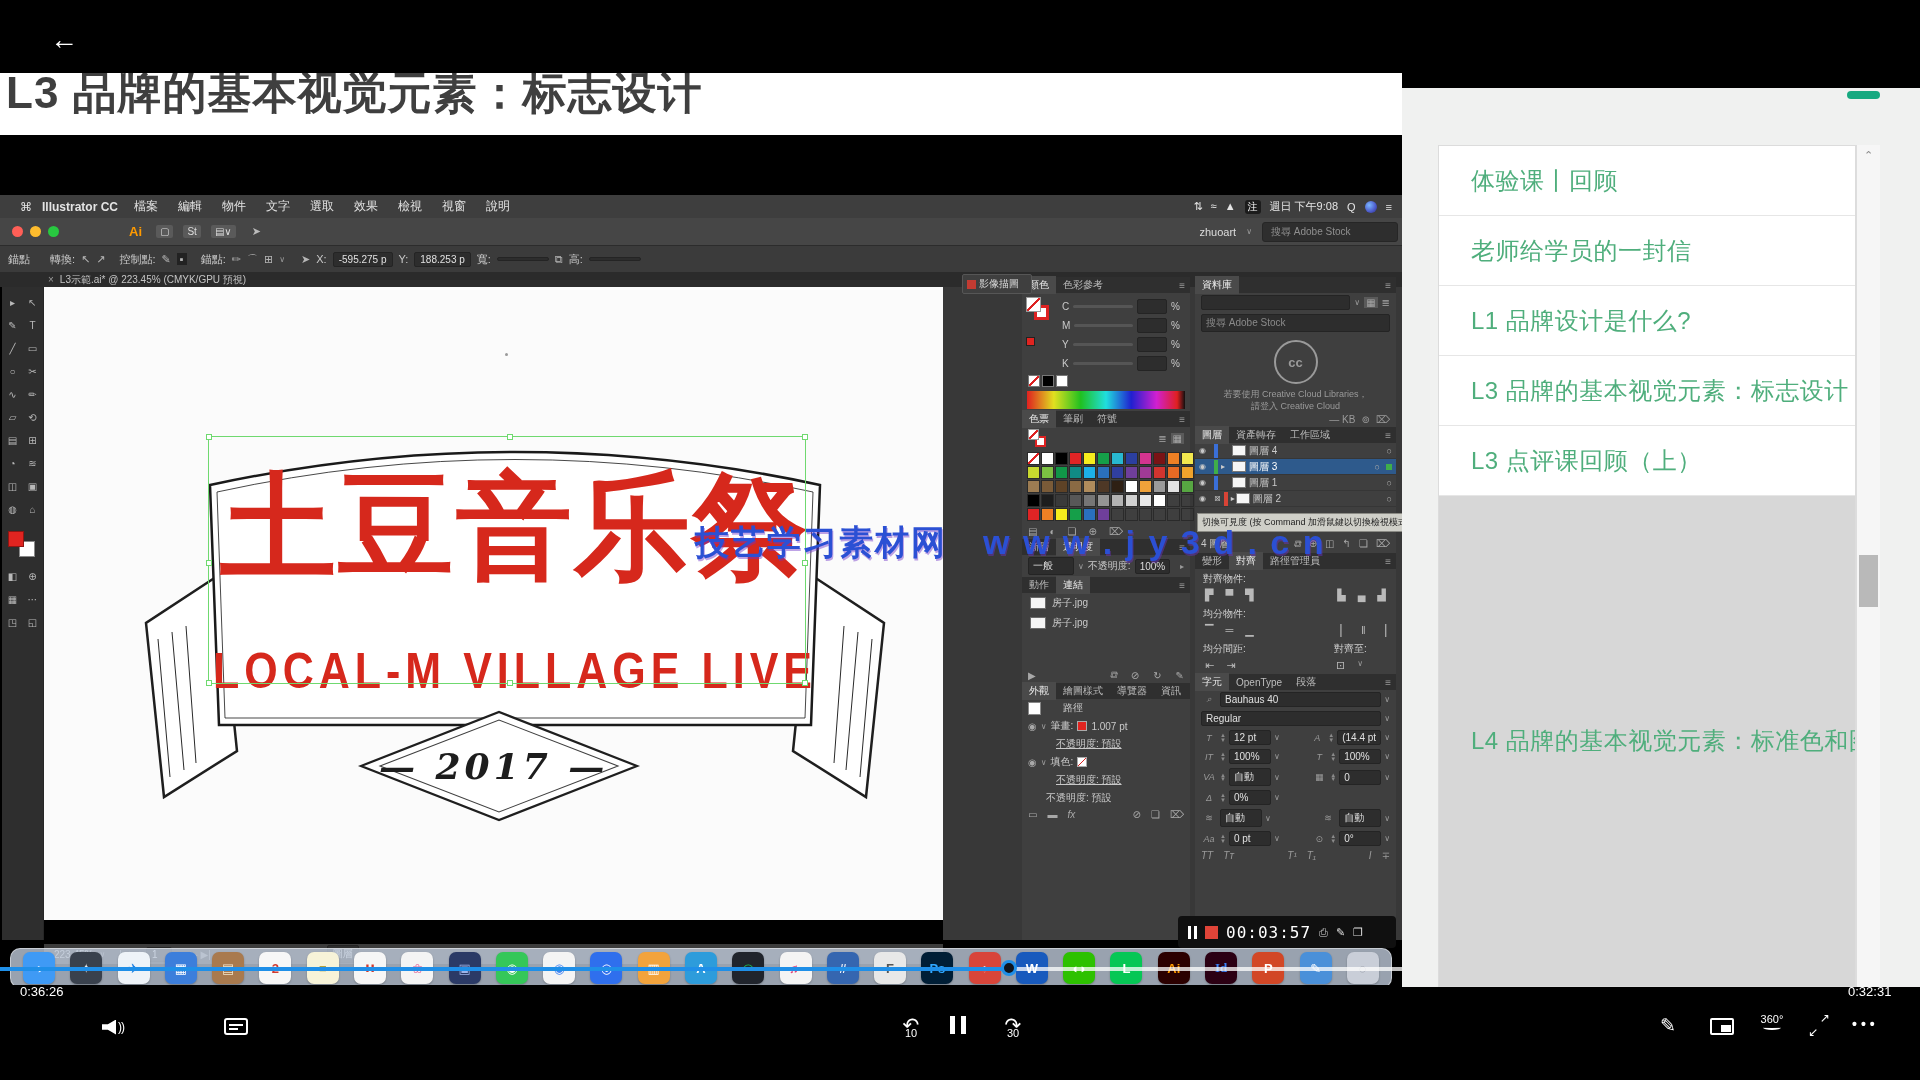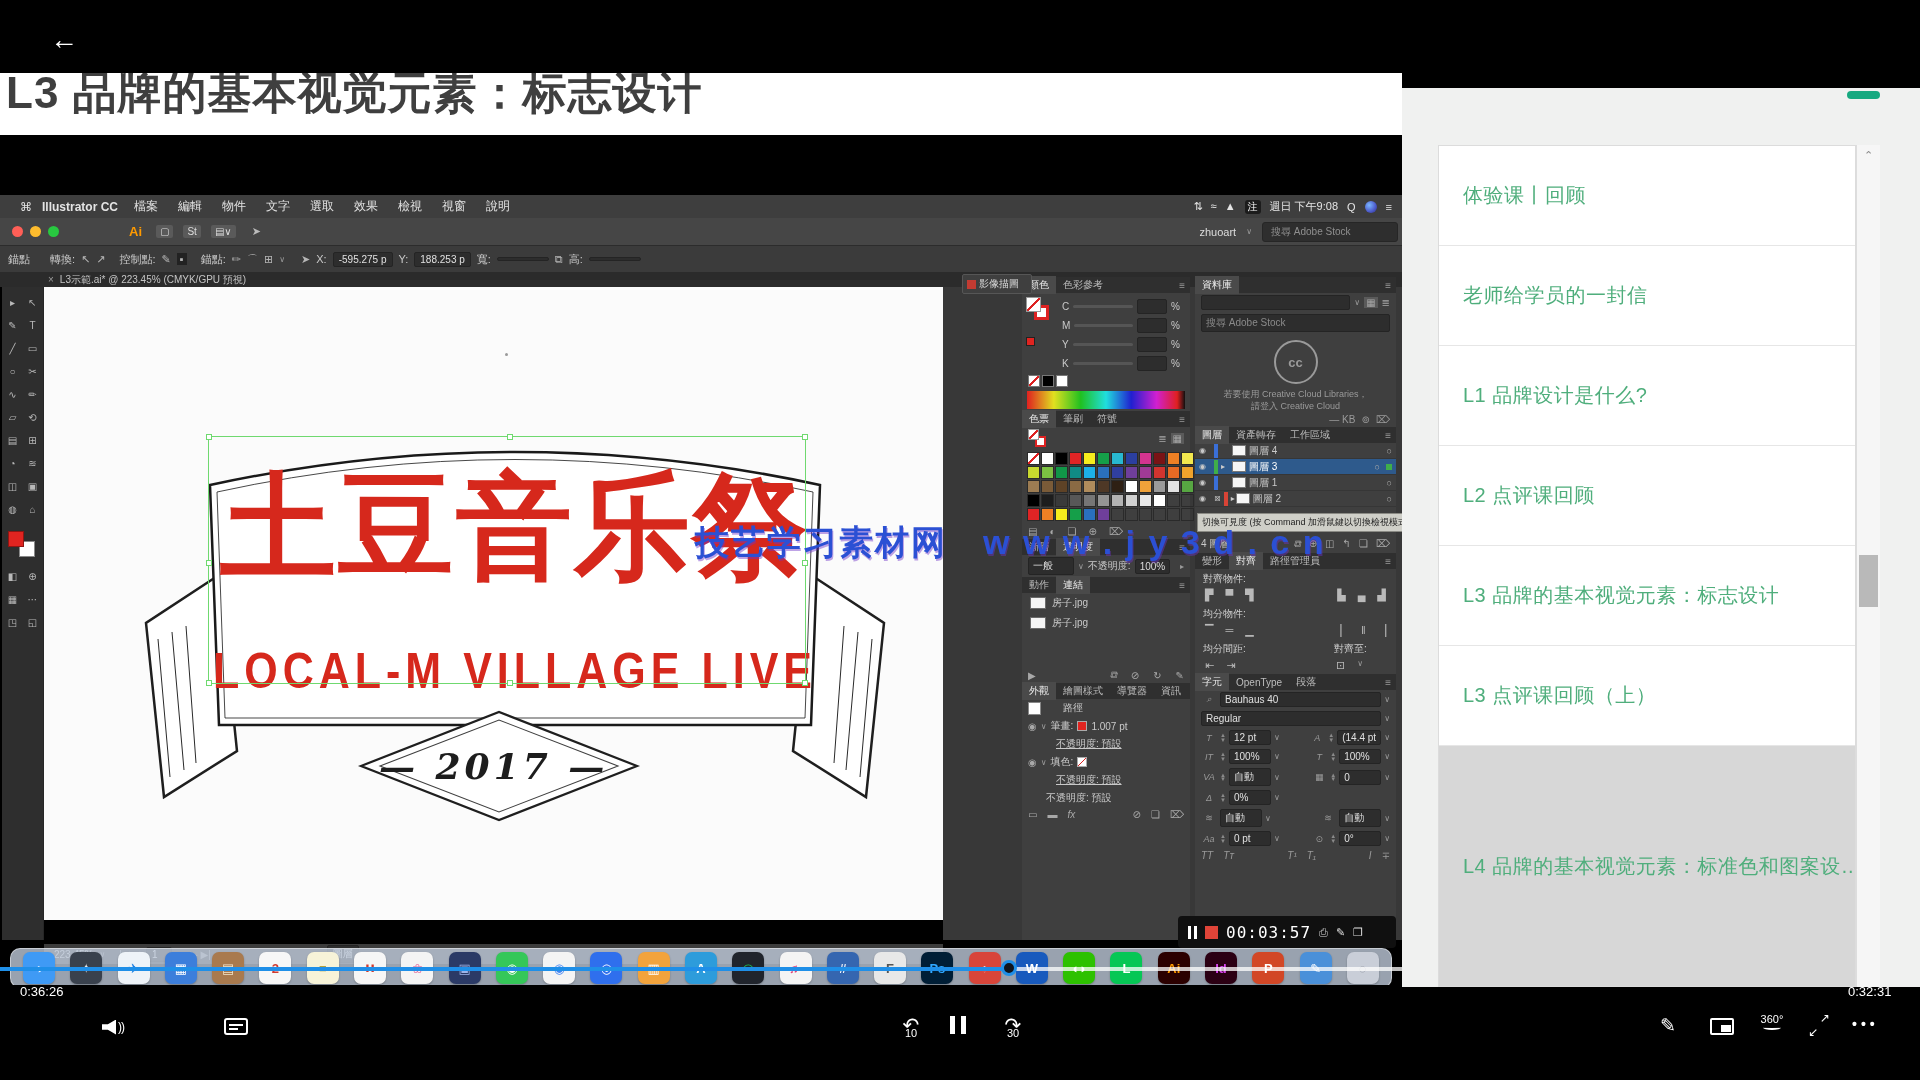--- a/index.html
+++ b/index.html
@@ -87,21 +87,21 @@
 .logo{position:absolute;left:96px;top:138px;width:750px;height:445px}
 .logo-cn{position:absolute;left:0;top:44px;width:100%;text-align:center;font-size:116px;line-height:1;font-weight:bold;color:var(--logo-red);letter-spacing:2px;font-family:"DejaVu Sans",sans-serif}
 .logo-en{position:absolute;left:0;top:222px;width:100%;text-align:center;font-size:43px;font-weight:bold;color:var(--logo-red);letter-spacing:5px;transform:scaleY(1.15)}
 .logo-year{position:absolute;left:239px;top:320px;width:240px;font-size:36px;font-style:italic;font-weight:600;color:#1d1d1d;font-family:"DejaVu Serif",serif;letter-spacing:4px}
 .selbox{position:absolute;left:164px;top:149px;width:598px;height:248px;border:1px solid var(--selection-green)}
 .selbox i{position:absolute;width:6px;height:6px;background:#fff;border:1px solid var(--selection-green)}
 
 .side{left:1402px;top:88px;width:518px;height:899px;background:#f0f1f0}
 .dash{position:absolute;left:445px;top:3px;width:33px;height:8px;border-radius:4px;background:#17a980}
 .lesson-panel{position:absolute;left:36px;top:57px;width:418px;height:842px;background:#fff;border:1px solid #dcdcdc;display:flex;flex-direction:column;overflow:hidden}
-.lesson{height:100px;flex:0 0 auto;border-bottom:1px solid #e6e6e6;display:flex;align-items:center;padding-left:24px;font-size:20px;color:var(--accent-green);letter-spacing:.5px;white-space:nowrap;overflow:hidden}
+.lesson{height:70px;flex:0 0 auto;border-bottom:1px solid #e6e6e6;display:flex;align-items:center;padding-left:32px;font-size:24px;color:var(--accent-green);letter-spacing:.5px;white-space:nowrap;overflow:hidden}
 .lesson:last-child{background:#d7d7d7;flex:1 1 auto;border-bottom:none}
 .sscroll{position:absolute;left:454px;top:57px;width:24px;height:842px;background:#f6f6f6;border-left:1px solid #ddd}
 .sscroll .up{position:absolute;left:0;top:4px;width:100%;text-align:center;color:#8a8a8a;font-size:11px}
 .sscroll .thumb{position:absolute;left:2px;top:410px;width:19px;height:52px;background:#b9b9b9}
 
 .wm{left:695px;top:520px;font-size:34px;font-weight:bold;color:var(--watermark-blue);letter-spacing:2px;text-shadow:1px 2px 0 rgba(110,50,200,.45);z-index:25;white-space:nowrap}
 .prog{left:0;top:967px;width:1402px;height:4px;background:rgba(255,255,255,.75);z-index:30}
 .prog-fill{position:absolute;left:0;top:0;height:4px;background:var(--progress-blue)}
 .prog-knob{position:absolute;top:-7px;width:16px;height:16px;border-radius:50%;border:3px solid var(--progress-blue);background:#10151c}
 .ptime{font-size:13px;color:#fff;z-index:30}
@@ -807,21 +807,21 @@
         <span class="dock-ic" style="background: rgb(45, 193, 0);">
           <i style="font-style: normal; color: rgb(255, 255, 255);">◖◗</i>
         </span>
         <span class="dock-ic" style="background: rgb(6, 199, 85);">
           <i style="font-style: normal; color: rgb(255, 255, 255);">L</i>
         </span>
         <span class="dock-ic" style="background: rgb(43, 0, 0);">
           <i style="font-style: normal; color: rgb(255, 154, 0);">Ai</i>
         </span>
         <span class="dock-ic" style="background: rgb(43, 0, 19);">
-          <i style="font-style: normal; color: #d946ef;">Id</i>
+          <i style="font-style: normal; color: #3b82f6; font-family: Liberation Serif, serif;">Id</i>
         </span>
         <span class="dock-ic" style="background: rgb(210, 71, 38);">
           <i style="font-style: normal; color: rgb(255, 255, 255);">P</i>
         </span>
         <span class="dock-ic" style="background: rgb(74, 144, 217);">
           <i style="font-style: normal; color: rgb(255, 255, 255);">✎</i>
         </span>
         <span class="dock-ic" style="background: rgb(201, 206, 216);">
           <i style="font-style: normal; color: rgb(138, 143, 152);">◌</i>
         </span>
@@ -834,23 +834,20 @@
     <span class="dash"></span>
     <div class="lesson-panel">
         <div class="lesson">
           <span>体验课丨回顾</span>
         </div>
         <div class="lesson">
           <span>老师给学员的一封信</span>
         </div>
         <div class="lesson">
           <span>L1 品牌设计是什么?</span>
-        </div>
-        <div class="lesson">
-          <span>L2 点评课回顾</span>
         </div>
         <div class="lesson">
           <span>L3 品牌的基本视觉元素：标志设计</span>
         </div>
         <div class="lesson">
           <span>L3 点评课回顾（上）</span>
         </div>
         <div class="lesson">
           <span>L4 品牌的基本视觉元素：标准色和图案设…</span>
         </div>

